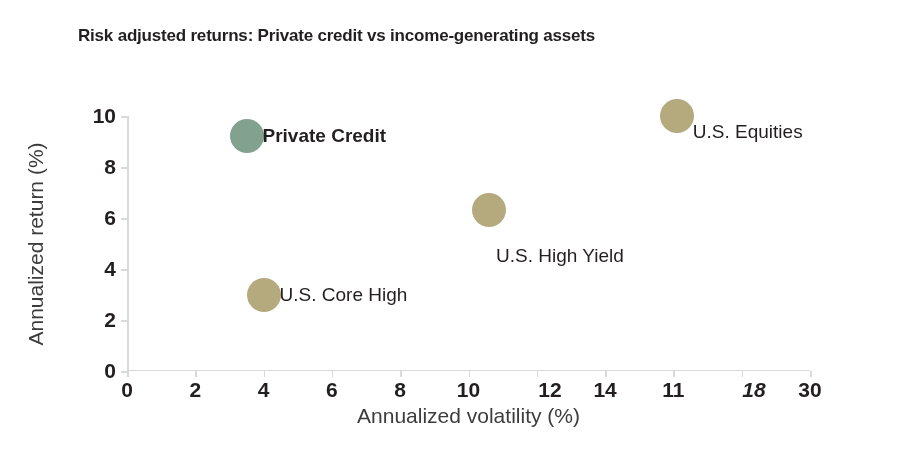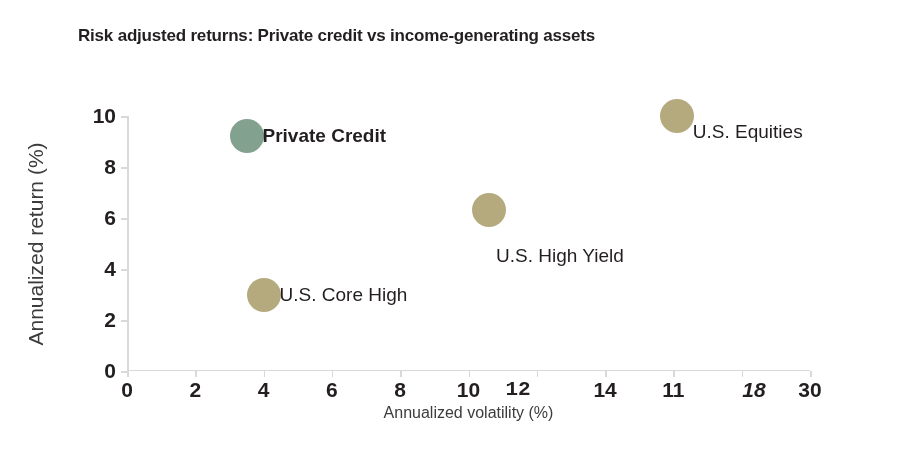--- a/index.html
+++ b/index.html
@@ -111,21 +111,21 @@
     font-weight: bold;
   }
 
   
   #xlabel {
     position: absolute;
     left: 127px;
     width: 683px;
     top: 404px;
     text-align: center;
-    font-size: 16px;
+    font-size: 21px;
     color: #3c3c3c;
   }
   #ylabel {
     position: absolute;
     left: 22px;
     top: 116px;
     height: 255px;
     width: 28px;
     display: flex;
     align-items: center;
@@ -169,21 +169,21 @@
       <div class="ticklabel-x" style="left: 68.3px;">2</div>
       <div class="tick-x" style="left: 136.6px;"></div>
       <div class="ticklabel-x" style="left: 136.6px;">4</div>
       <div class="tick-x" style="left: 204.9px;"></div>
       <div class="ticklabel-x" style="left: 204.9px;">6</div>
       <div class="tick-x" style="left: 273.2px;"></div>
       <div class="ticklabel-x" style="left: 273.2px;">8</div>
       <div class="tick-x" style="left: 341.5px;"></div>
       <div class="ticklabel-x" style="left: 341.5px;">10</div>
       <div class="tick-x" style="left: 409.8px;"></div>
-      <div class="ticklabel-x" style="left: 391px; font-family: Liberation Mono, monospace;">12</div>
+      <div class="ticklabel-x" style="left: 423px;">12</div>
       <div class="tick-x" style="left: 478.1px;"></div>
       <div class="ticklabel-x" style="left: 478.1px; text-align: right;">14</div>
       <div class="tick-x" style="left: 546.4px;"></div>
       <div class="ticklabel-x" style="left: 546.4px;">11</div>
       <div class="tick-x" style="left: 614.7px;"></div>
       <div class="ticklabel-x" style="left: 627px; font-style: italic;">18</div>
       <div class="tick-x" style="left: 683px;"></div>
       <div class="ticklabel-x" style="left: 683px;">30</div>
     </div>
   <div id="points">

